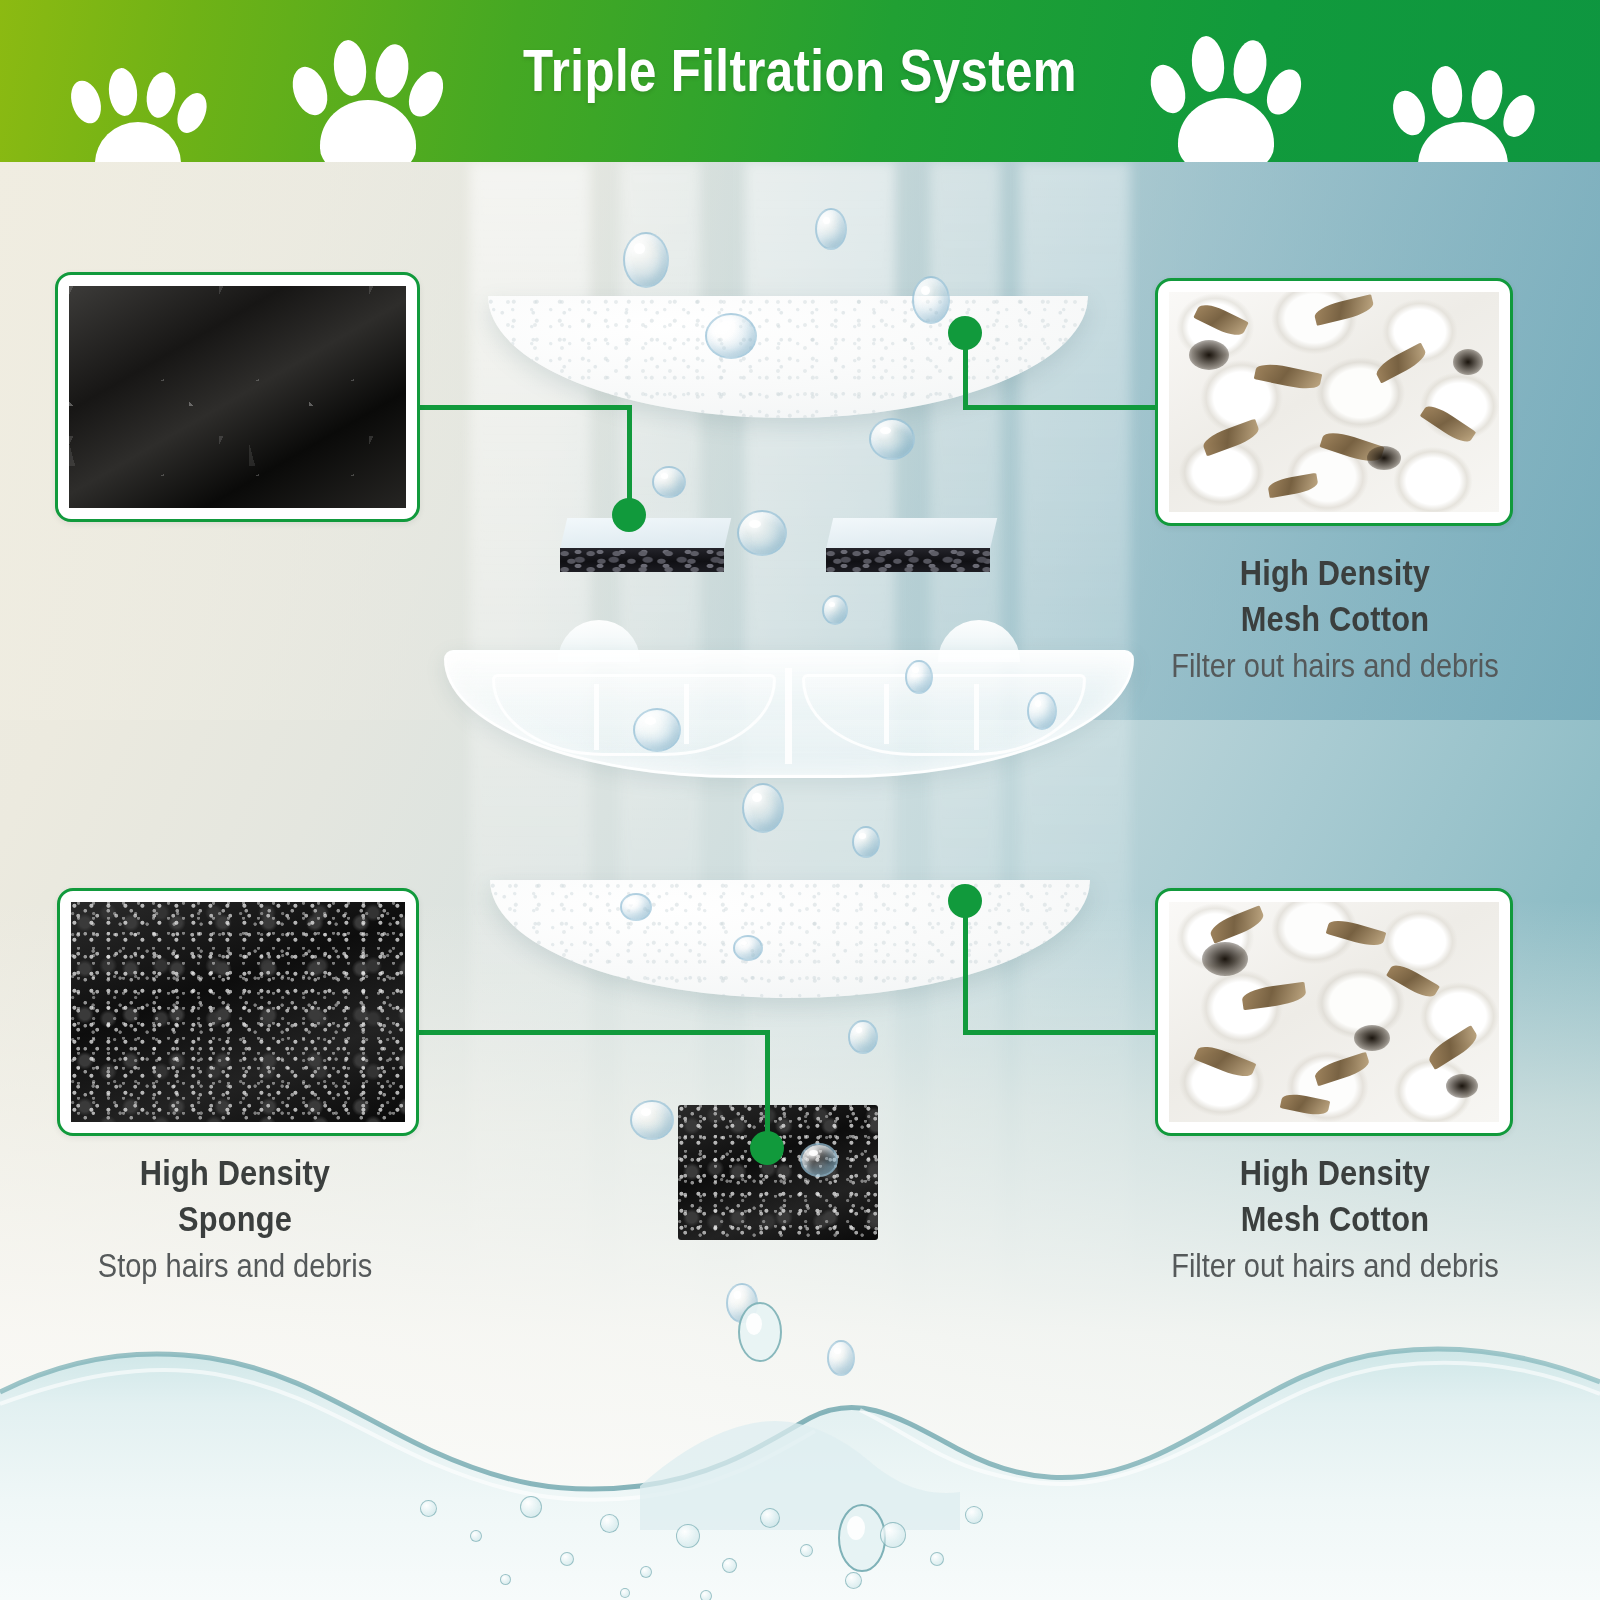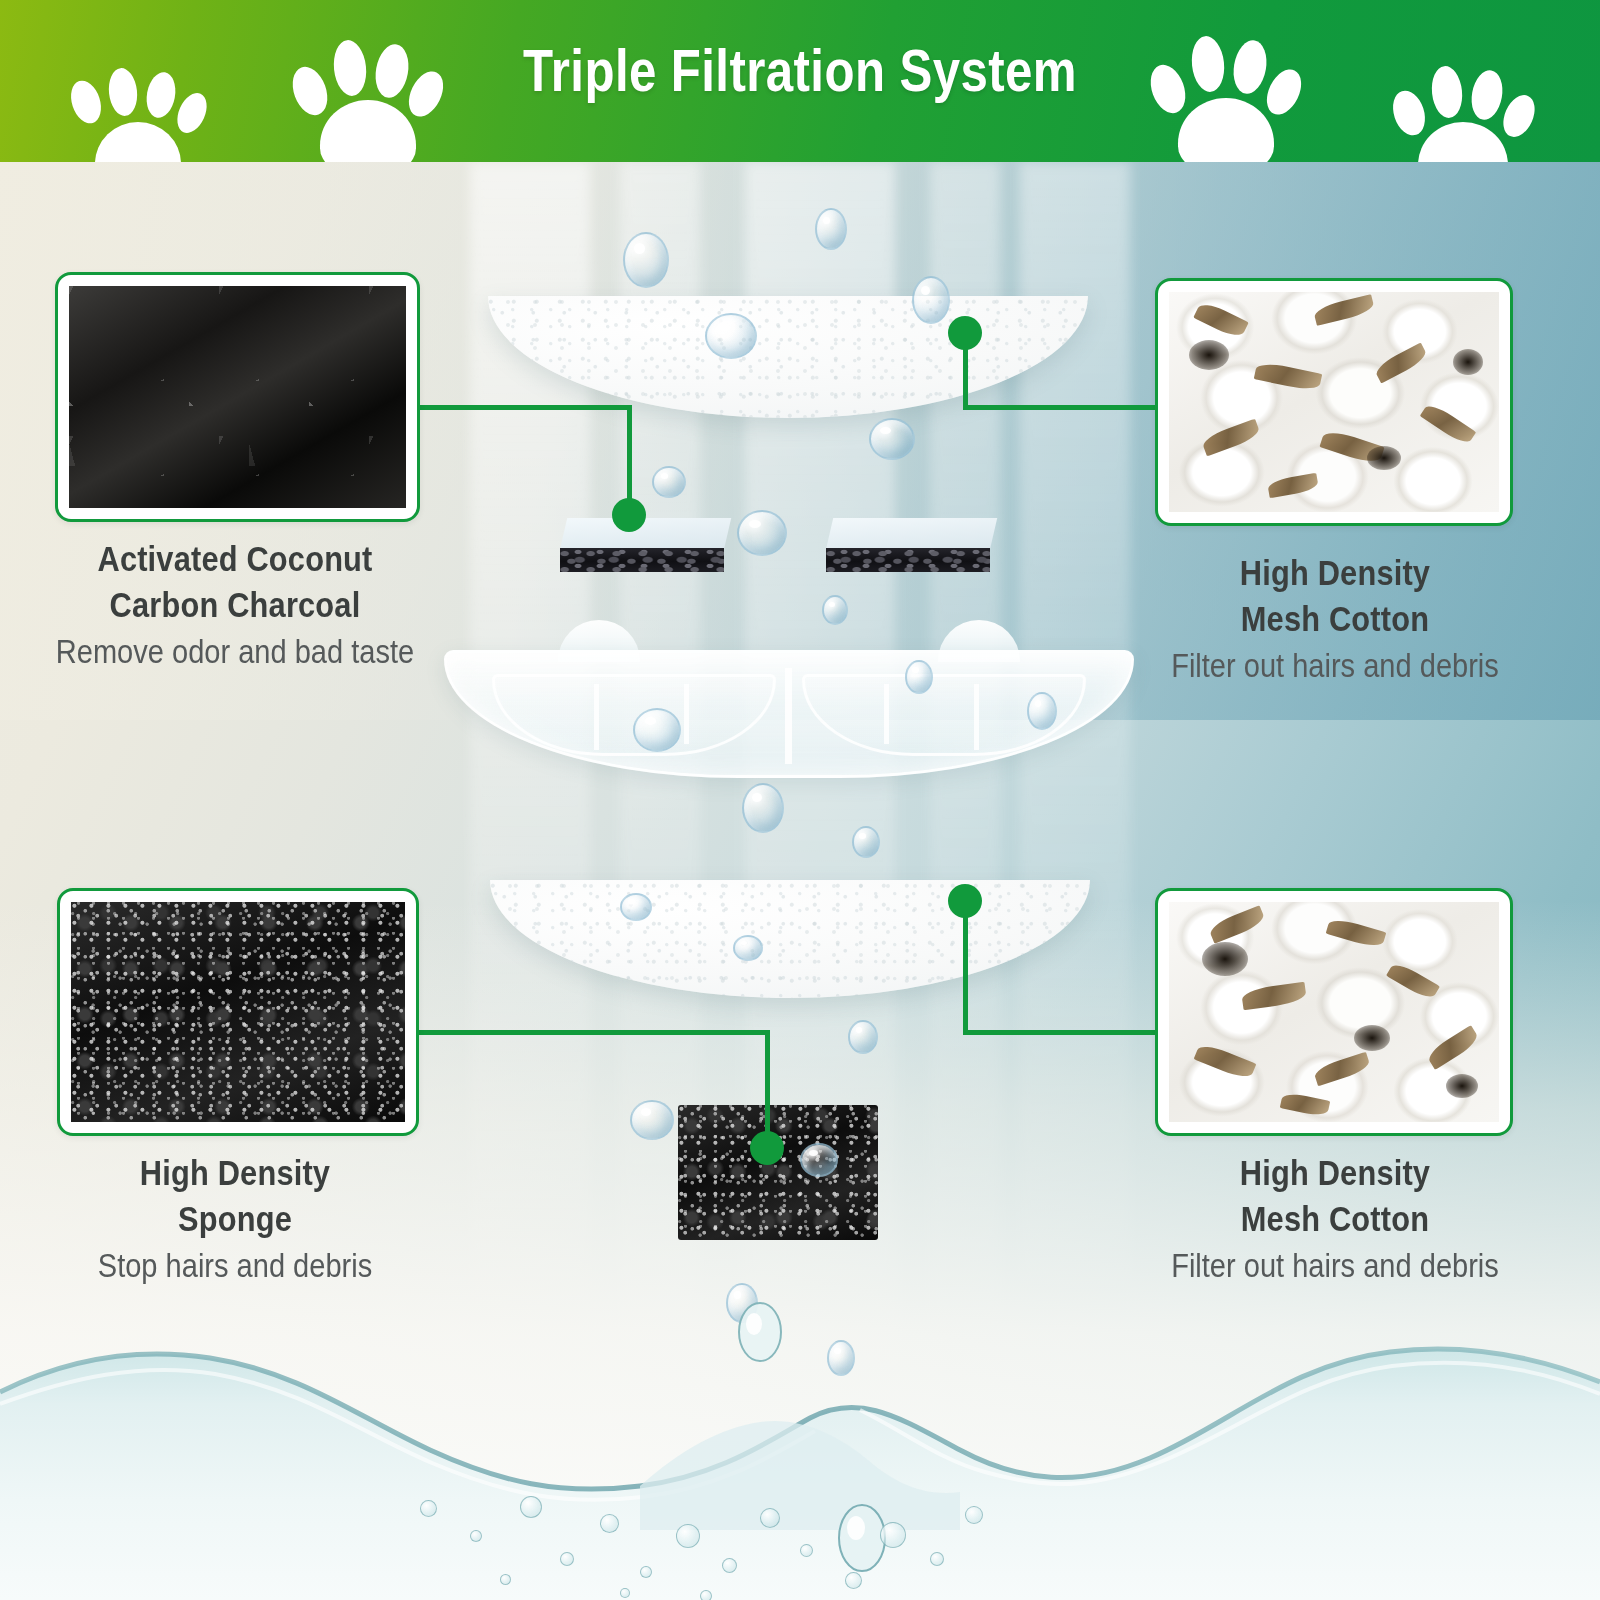--- a/index.html
+++ b/index.html
@@ -378,27 +378,20 @@
   <div class="conn-h" style="left:418px;top:1030px;width:352px;"></div>
   <div class="conn-v" style="left:765px;top:1030px;height:120px;"></div>
   <div class="conn-dot" style="left:750px;top:1131px;"></div>
 
   <div class="conn-dot" style="left:948px;top:884px;"></div>
   <div class="conn-v" style="left:963px;top:908px;height:127px;"></div>
   <div class="conn-h" style="left:963px;top:1030px;width:222px;"></div>
 
   <div class="card" style="left:55px;top:272px;width:365px;height:250px;">
     <div class="photo tex-charcoal"></div>
-  </div>
-  <div class="label" style="left:5px;top:536px;">
-    <div class="title">
-      <span>Activated Coconut</span><br>
-      <span>Carbon Charcoal</span>
-    </div>
-    <div class="sub">Remove odor and bad taste</div>
   </div>
 
   <div class="card" style="left:1155px;top:278px;width:358px;height:248px;">
     <div class="photo tex-cotton">
       <div class="cotton-brack" style="left:8%;top:8%;width:52px;height:20px;transform:rotate(26deg);"></div>
       <div class="cotton-brack" style="left:44%;top:4%;width:60px;height:18px;transform:rotate(-14deg);"></div>
       <div class="cotton-brack" style="left:26%;top:34%;width:66px;height:19px;transform:rotate(12deg);"></div>
       <div class="cotton-brack" style="left:62%;top:28%;width:54px;height:18px;transform:rotate(-28deg);"></div>
       <div class="cotton-brack" style="left:10%;top:62%;width:58px;height:19px;transform:rotate(-20deg);"></div>
       <div class="cotton-brack" style="left:46%;top:66%;width:62px;height:20px;transform:rotate(18deg);"></div>

